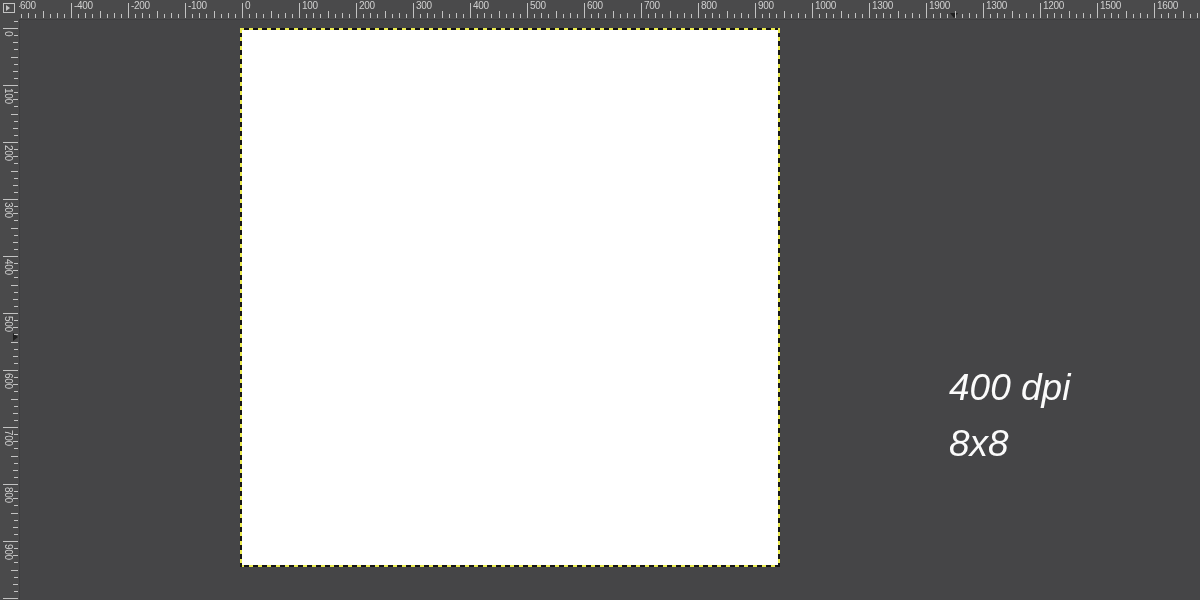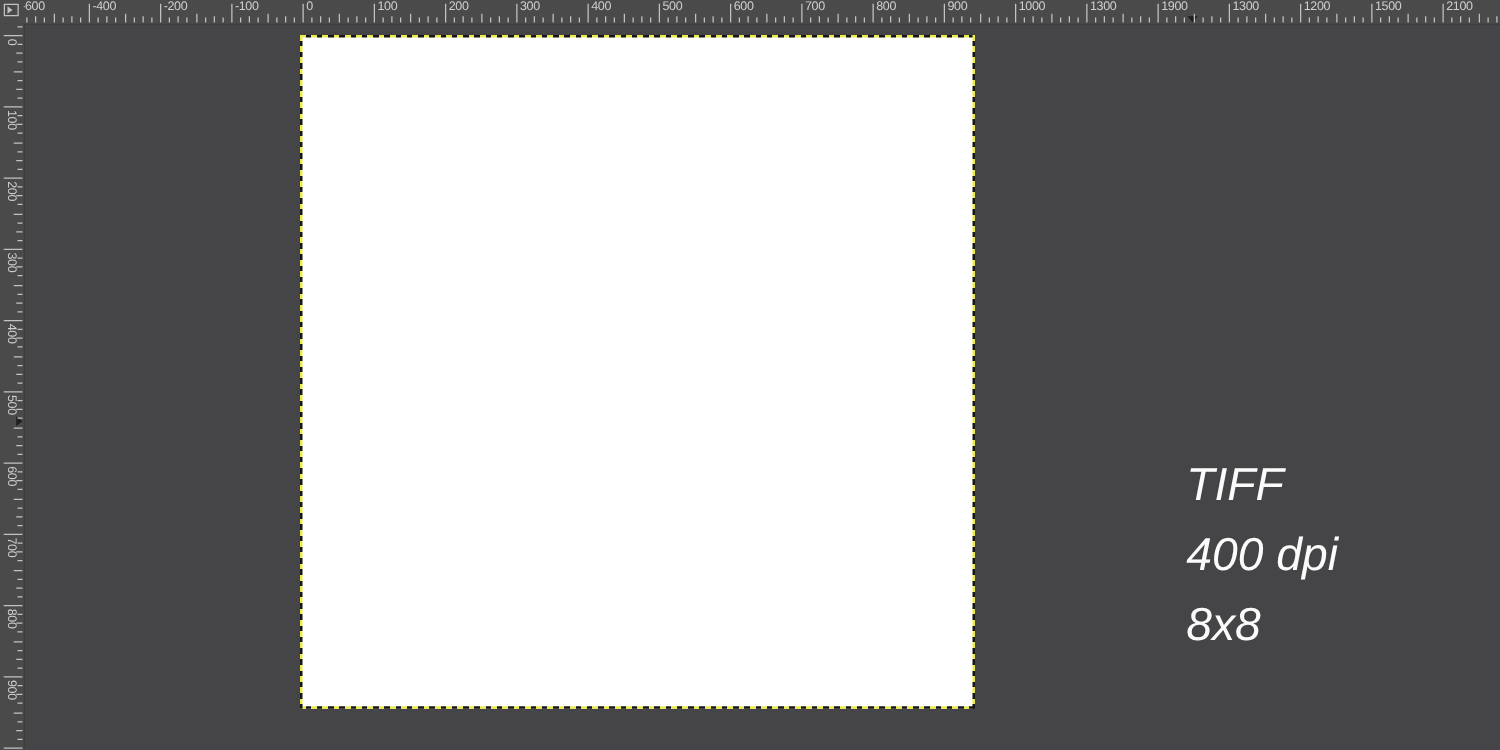--- a/index.html
+++ b/index.html
@@ -239,21 +239,21 @@
       <div class="rlabel" style="left: 568px; top: 1px;">600</div>
       <div class="rlabel" style="left: 625px; top: 1px;">700</div>
       <div class="rlabel" style="left: 682px; top: 1px;">800</div>
       <div class="rlabel" style="left: 739px; top: 1px;">900</div>
       <div class="rlabel" style="left: 796px; top: 1px;">1000</div>
       <div class="rlabel" style="left: 853px; top: 1px;">1300</div>
       <div class="rlabel" style="left: 910px; top: 1px;">1900</div>
       <div class="rlabel" style="left: 967px; top: 1px;">1300</div>
       <div class="rlabel" style="left: 1024px; top: 1px;">1200</div>
       <div class="rlabel" style="left: 1081px; top: 1px;">1500</div>
-      <div class="rlabel" style="left: 1138px; top: 1px;">2100</div>
+      <div class="rlabel" style="left: 1138px; top: 1px;">1600</div>
     </div>
 
   <div id="ruler-v" class="ruler">
     <div id="marker-v" style="top: 314px;"></div>
   <div class="tick-v" style="top: 1.875px; left: 14px; width: 4px;"></div>
       <div class="tick-v" style="top: 9px; left: 3px; width: 15px;"></div>
       <div class="tick-v" style="top: 16.125px; left: 14px; width: 4px;"></div>
       <div class="tick-v" style="top: 23.25px; left: 13px; width: 5px;"></div>
       <div class="tick-v" style="top: 30.375px; left: 14px; width: 4px;"></div>
       <div class="tick-v" style="top: 37.5px; left: 11px; width: 7px;"></div>
@@ -346,18 +346,17 @@
     </div>
 
   <div id="canvas">
     <div id="bnd-top" class="bnd bnd-h"></div>
     <div id="bnd-bottom" class="bnd bnd-h"></div>
     <div id="bnd-left" class="bnd bnd-v"></div>
     <div id="bnd-right" class="bnd bnd-v"></div>
   </div>
 
   <div id="info">
-    <div>TIFF</div>
     <div>400 dpi</div>
     <div>8x8</div>
   </div>
 
 </div>
 
 </body></html>

